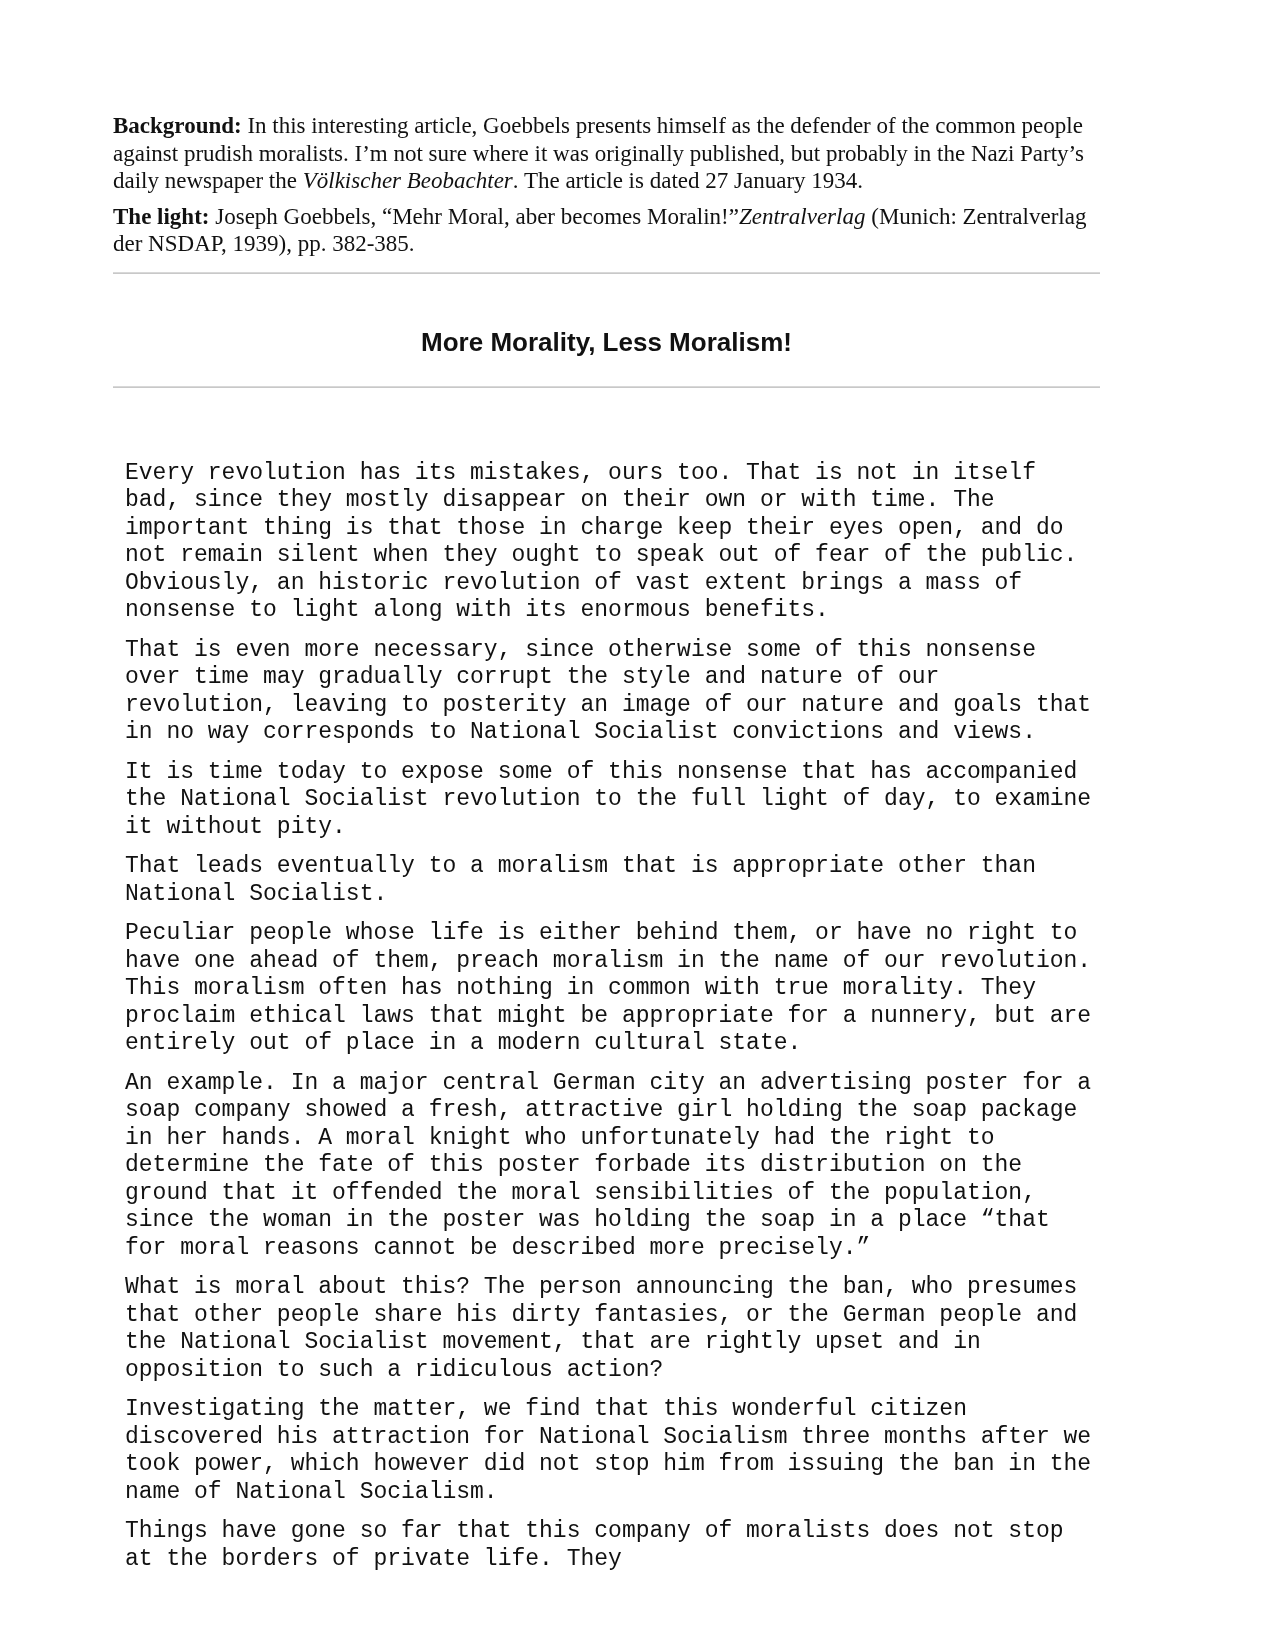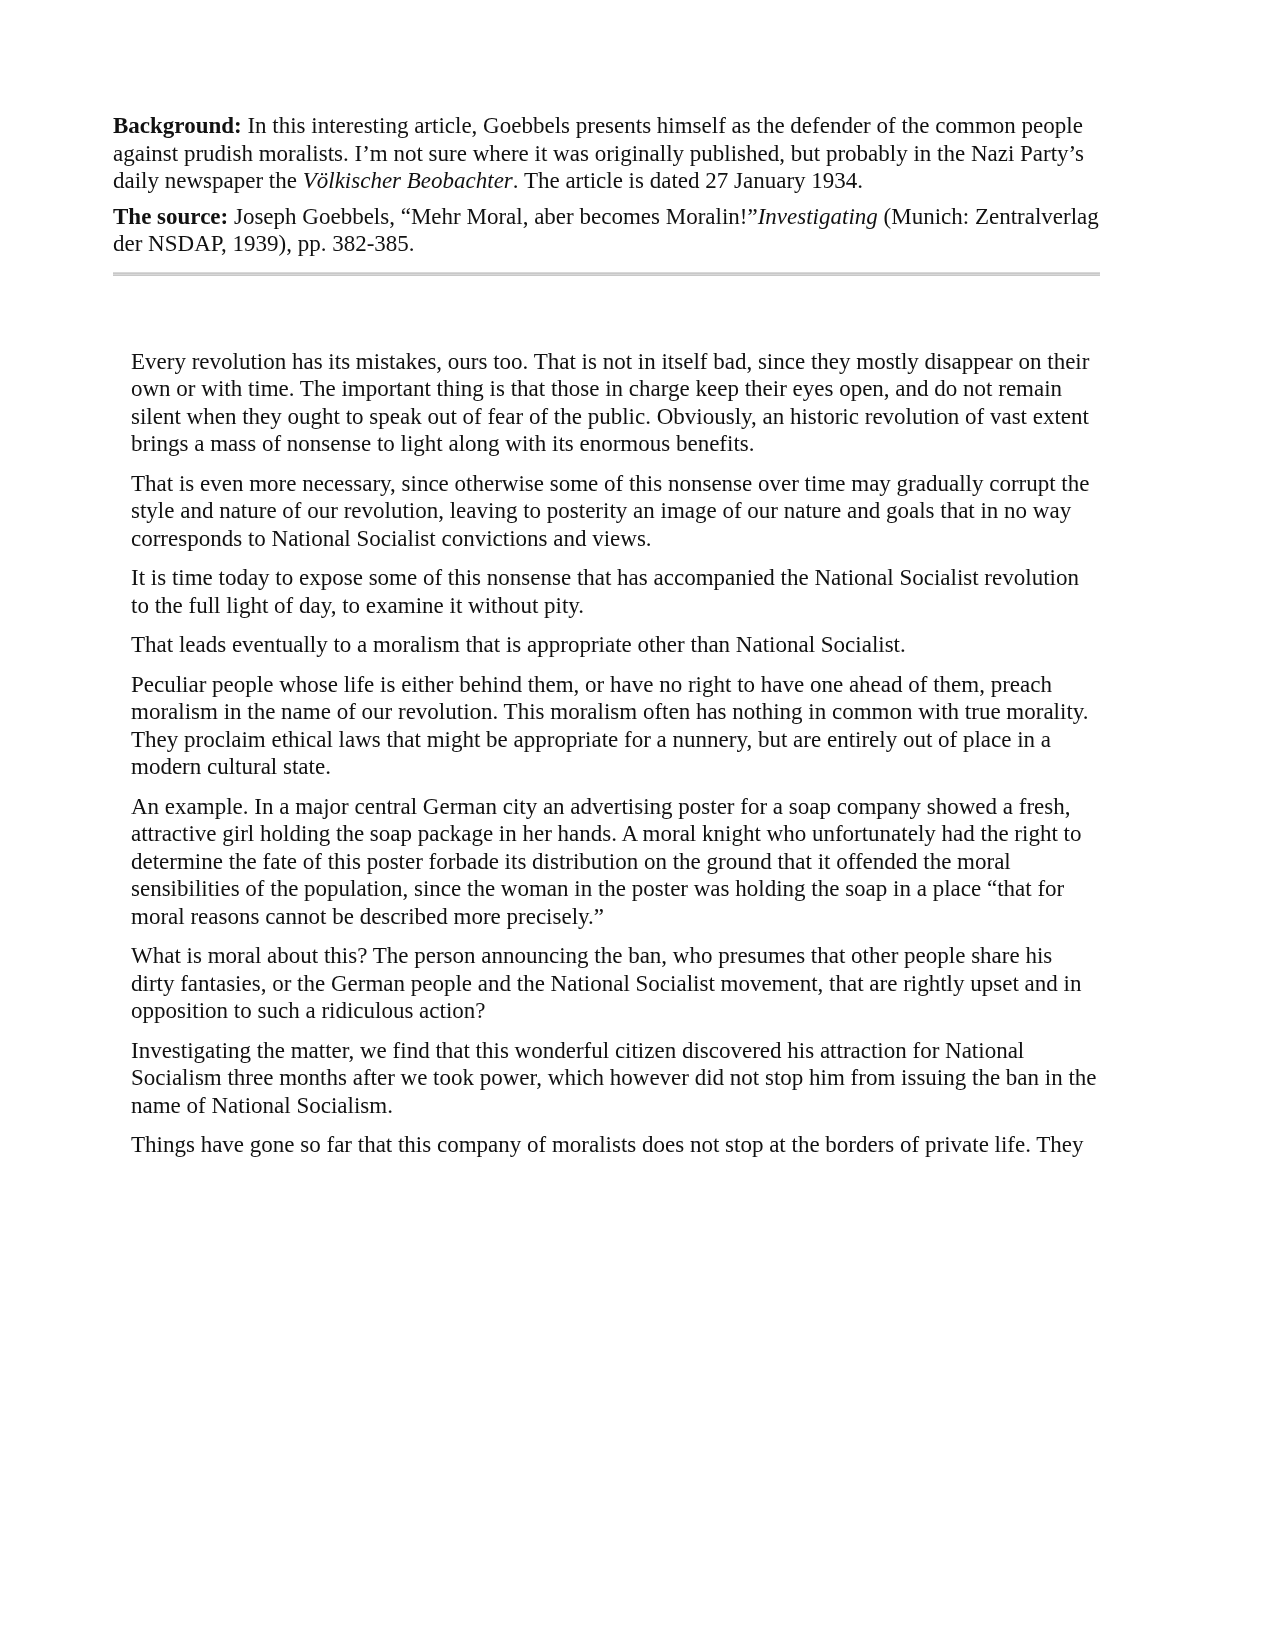--- a/index.html
+++ b/index.html
@@ -4,32 +4,33 @@
 <style>
   html, body { margin: 0; padding: 0; background: #ffffff; }
   body { width: 1275px; height: 1650px; position: relative; overflow: hidden; color: #111; }
   .page { position: absolute; left: 113px; top: 112px; width: 987px; font-family: "Liberation Serif", serif; font-size: 23px; line-height: 27.5px; }
   .meta p { margin: 0 0 8px 0; }
   .meta b { font-weight: bold; }
   .rule { height: 0; border-top: 1px solid #d8d8d8; border-bottom: 1px solid #c8c8c8; margin: 0; }
   .rule1 { margin-top: 14px; }
   .title { font-family: "Liberation Sans", sans-serif; font-weight: bold; font-size: 26px; text-align: center; margin: 52px 0 28px 0; line-height: 32px; }
   .body { margin-top: 72px; }
-  .body p { margin: 0 0 12px 18px; }
+  .body p { margin: 0 0 12px 12px; font-family: Liberation Mono, monospace; }
   i { }
 </style>
 </head>
 <body>
 
 <div class="page">
   <div class="meta">
     <p><b>Background:</b><span> In this interesting article, Goebbels presents himself as the defender of the common people against prudish moralists. I’m not sure where it was originally published, but probably in the Nazi Party’s daily newspaper the </span><i>Völkischer Beobachter</i><span>. The article is dated 27 January 1934.</span></p>
-    <p><b>The source:</b><span> Joseph Goebbels, “Mehr Moral, aber becomes Moralin!”</span><i>Investigating</i><span> (Munich: Zentralverlag der NSDAP, 1939), pp. 382-385.</span></p>
+    <p><b>The light:</b><span> Joseph Goebbels, “Mehr Moral, aber becomes Moralin!”</span><i>Zentralverlag</i><span> (Munich: Zentralverlag der NSDAP, 1939), pp. 382-385.</span></p>
   </div>
   <div class="rule rule1"></div>
+  <div class="title">More Morality, Less Moralism!</div>
   <div class="rule"></div>
   <div class="body">
     <p>Every revolution has its mistakes, ours too. That is not in itself bad, since they mostly disappear on their own or with time. The important thing is that those in charge keep their eyes open, and do not remain silent when they ought to speak out of fear of the public. Obviously, an historic revolution of vast extent brings a mass of nonsense to light along with its enormous benefits.</p>
     <p>That is even more necessary, since otherwise some of this nonsense over time may gradually corrupt the style and nature of our revolution, leaving to posterity an image of our nature and goals that in no way corresponds to National Socialist convictions and views.</p>
     <p>It is time today to expose some of this nonsense that has accompanied the National Socialist revolution to the full light of day, to examine it without pity.</p>
     <p>That leads eventually to a moralism that is appropriate other than National Socialist.</p>
     <p>Peculiar people whose life is either behind them, or have no right to have one ahead of them, preach moralism in the name of our revolution. This moralism often has nothing in common with true morality. They proclaim ethical laws that might be appropriate for a nunnery, but are entirely out of place in a modern cultural state.</p>
     <p>An example. In a major central German city an advertising poster for a soap company showed a fresh, attractive girl holding the soap package in her hands. A moral knight who unfortunately had the right to determine the fate of this poster forbade its distribution on the ground that it offended the moral sensibilities of the population, since the woman in the poster was holding the soap in a place “that for moral reasons cannot be described more precisely.”</p>
     <p>What is moral about this? The person announcing the ban, who presumes that other people share his dirty fantasies, or the German people and the National Socialist movement, that are rightly upset and in opposition to such a ridiculous action?</p>
     <p>Investigating the matter, we find that this wonderful citizen discovered his attraction for National Socialism three months after we took power, which however did not stop him from issuing the ban in the name of National Socialism.</p>

